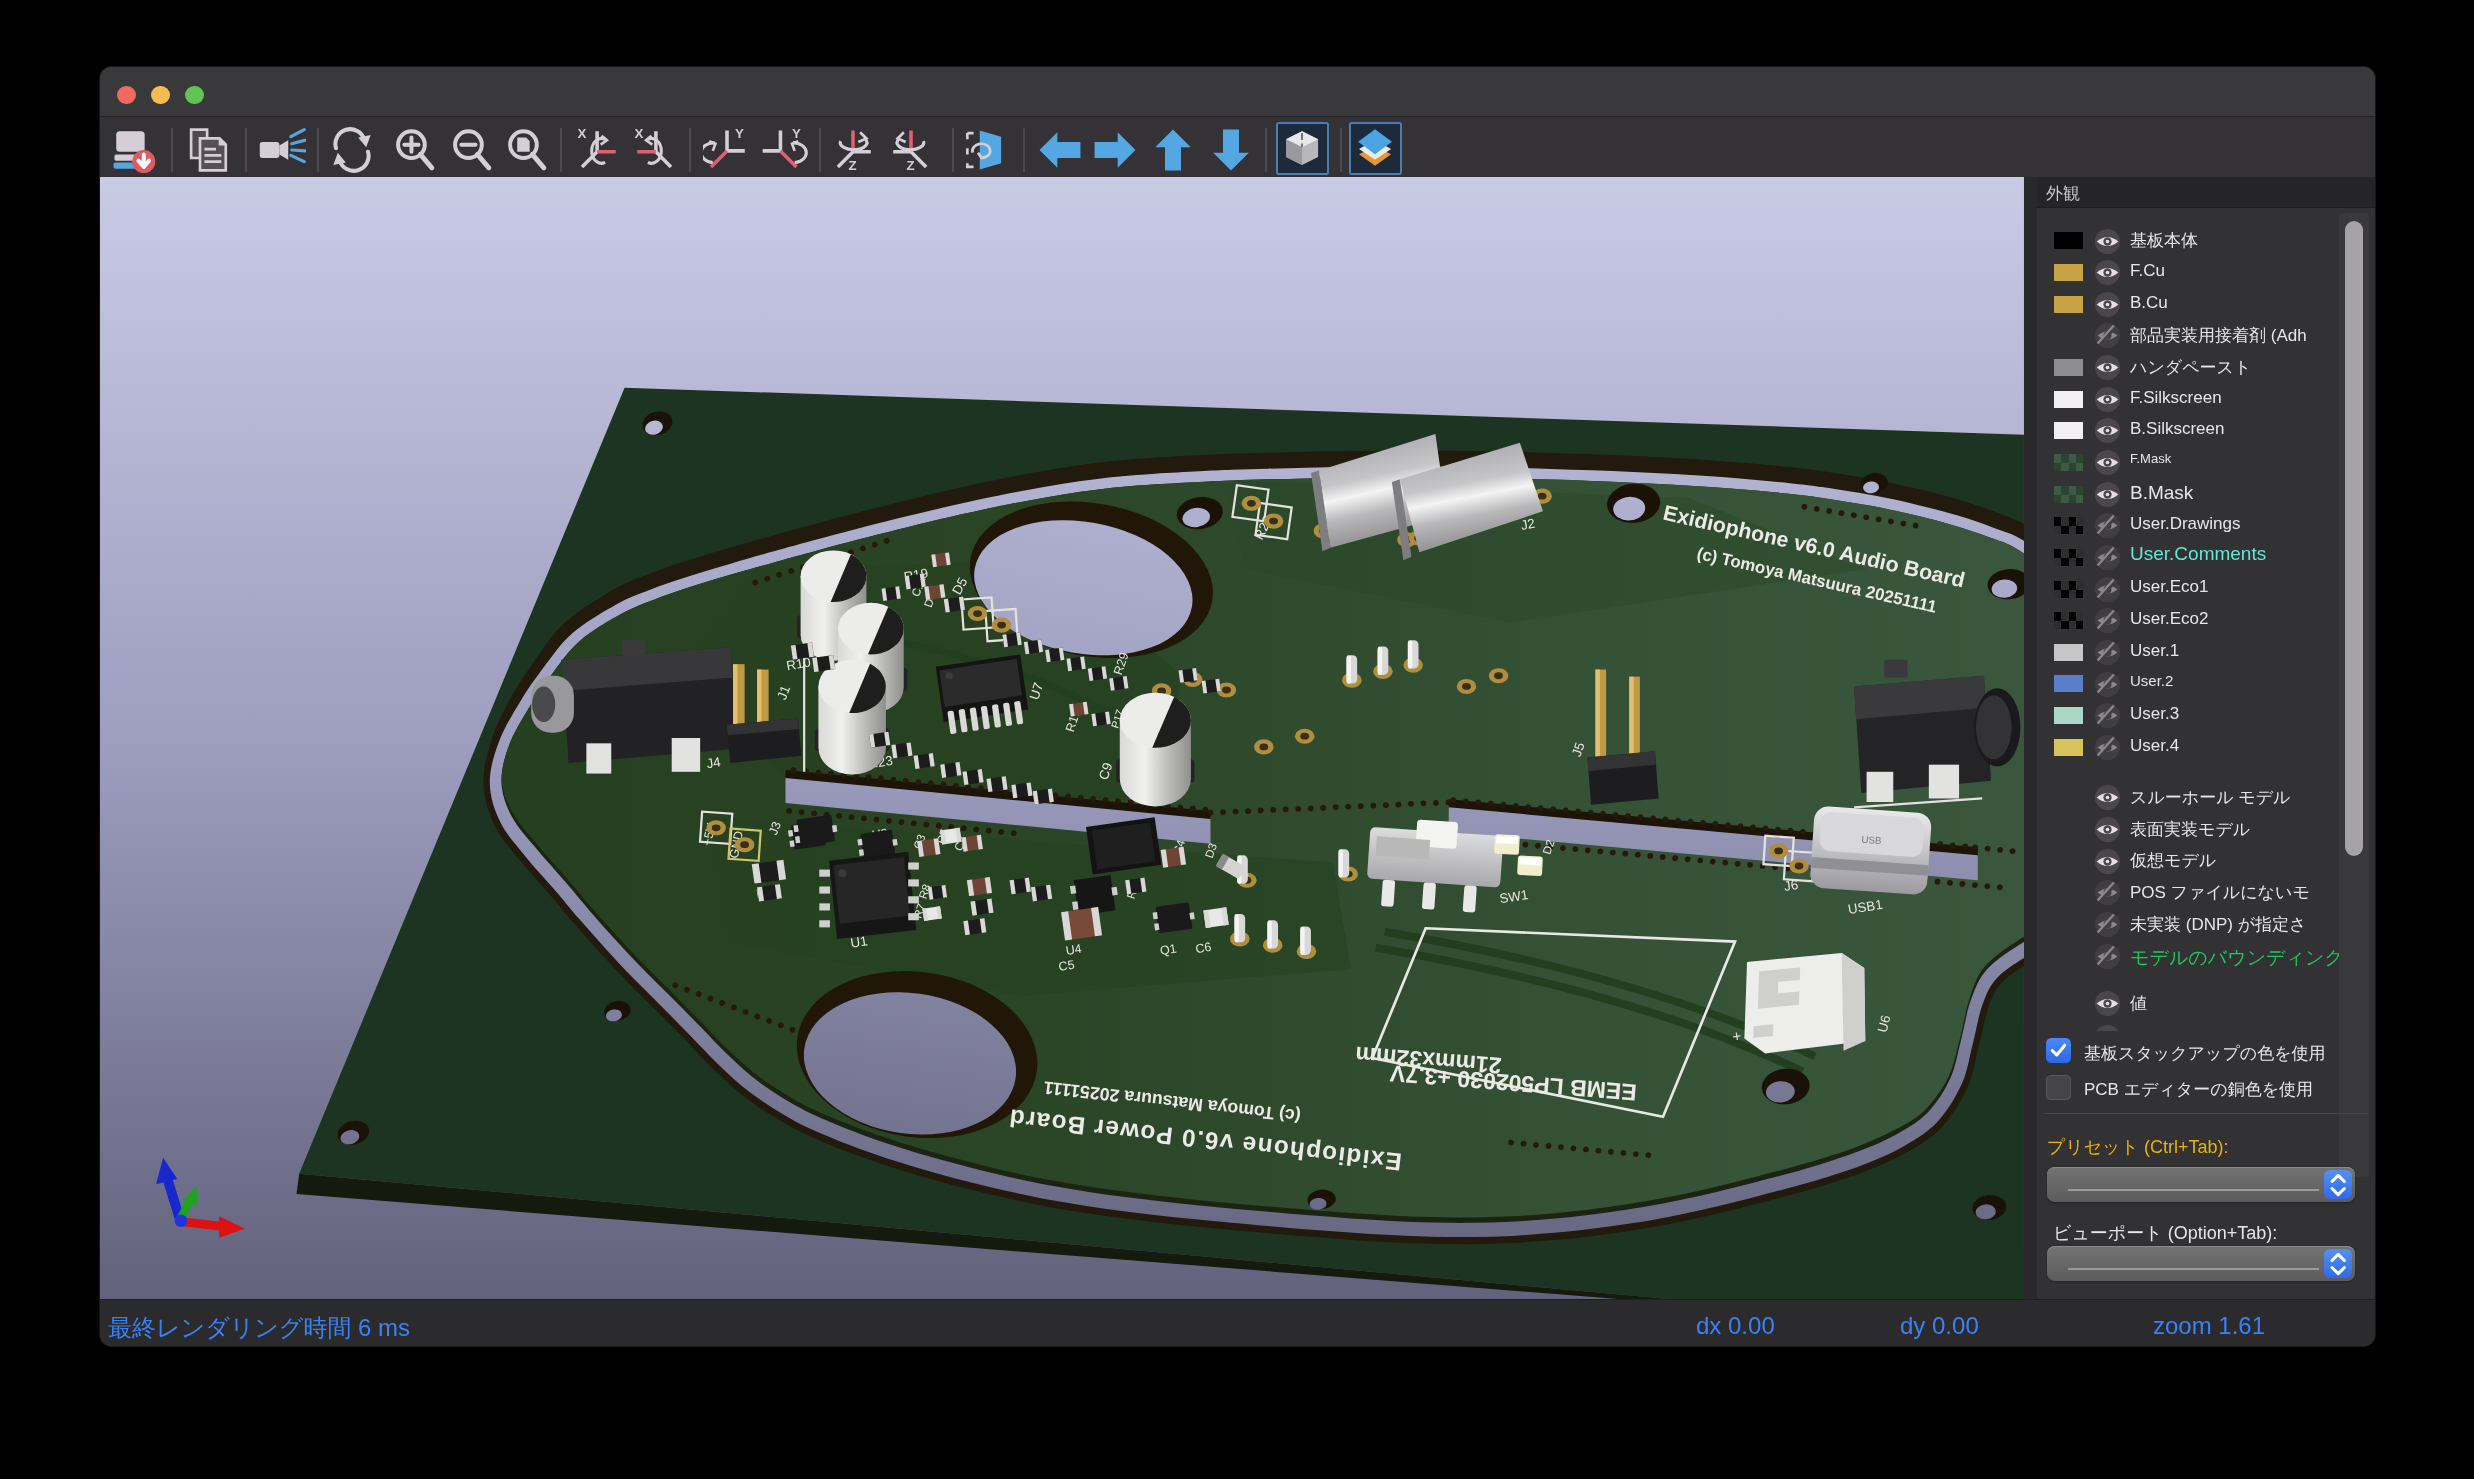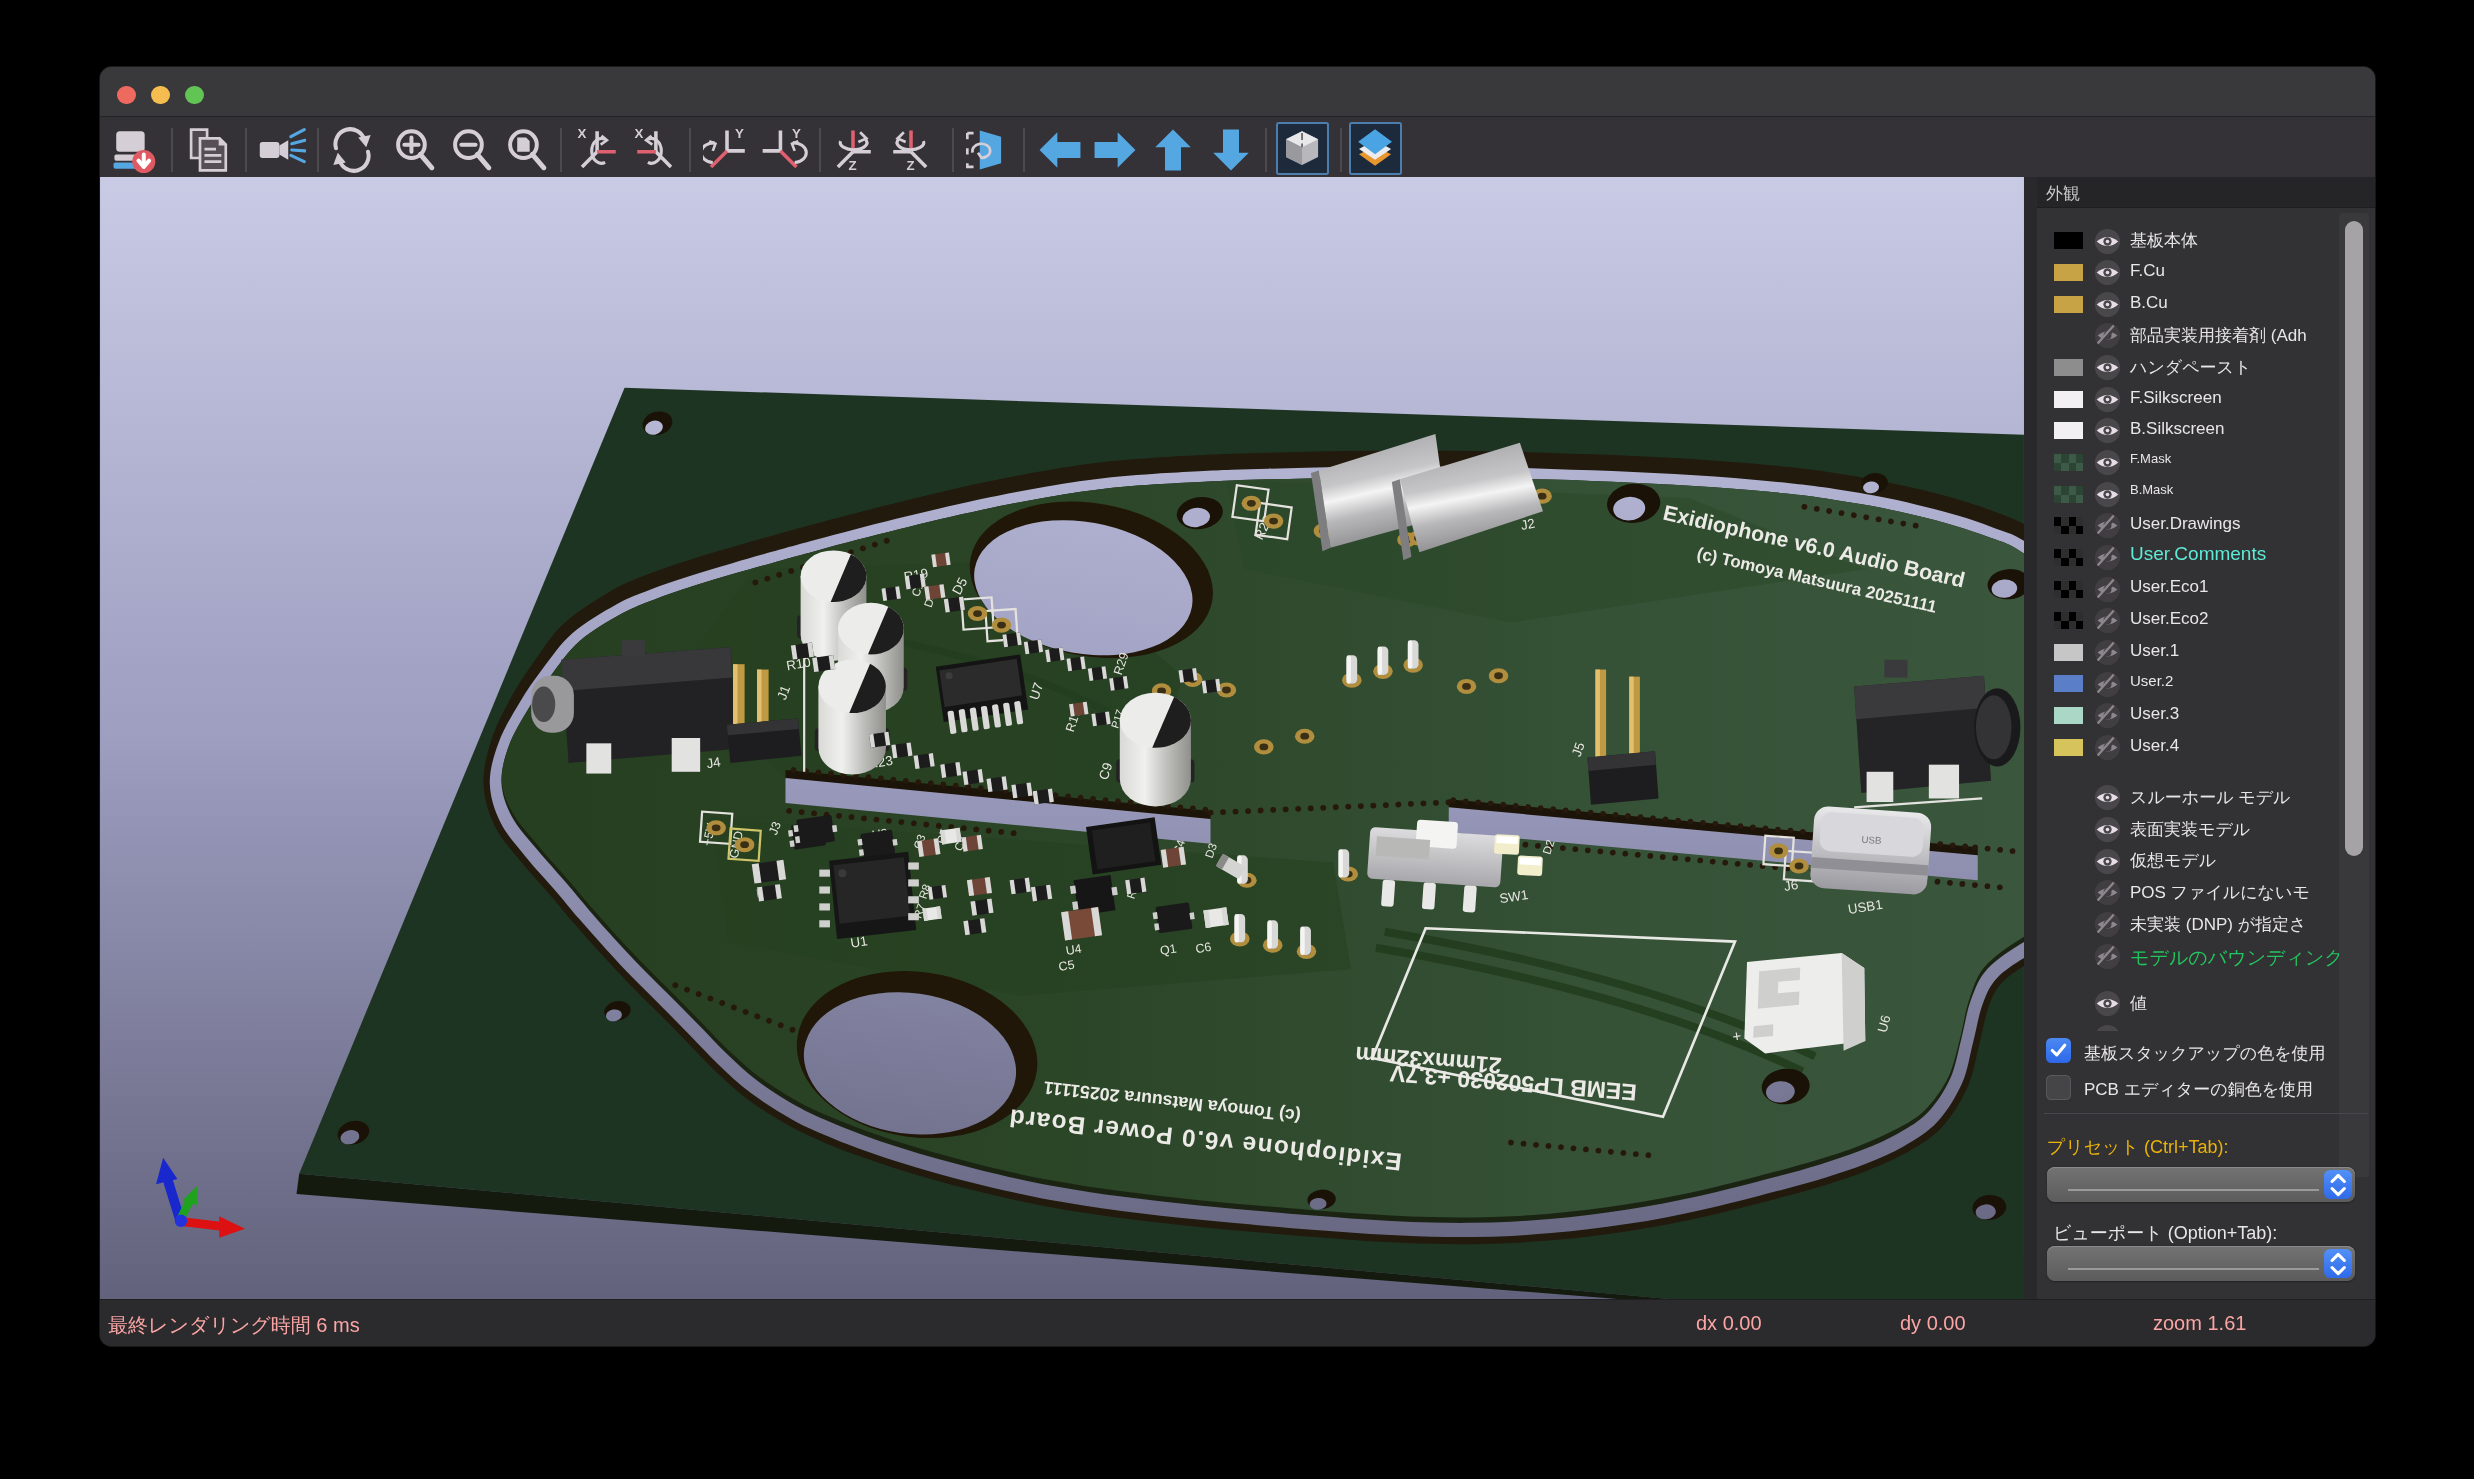--- a/index.html
+++ b/index.html
@@ -1,21 +1,21 @@
 <!DOCTYPE html>
 <html style="font-size:14.2px"><head><meta charset="utf-8"><style>
 *{margin:0;padding:0;box-sizing:border-box}
 body{width:2475px;height:1479px;background:#000;font-family:"Liberation Sans",sans-serif;overflow:hidden;position:relative}
 #win{position:absolute;left:100px;top:67px;width:2275px;height:1279px;border-radius:11.6px;background:#323134;overflow:hidden;box-shadow:0 0 0 0.9px #1a1a1a}
 #title{position:absolute;left:0;top:0;width:100%;height:50px;background:#39383a;border-bottom:0.9px solid #242324}
 #tbar{position:absolute;left:0;top:51px;width:100%;height:60px;background:#343236}
 #vp{position:absolute;left:0;top:110px;width:1924px;height:1122px}
 #split{position:absolute;left:1924px;top:110px;width:13.3px;height:1122px;background:#29282b}
 #panel{position:absolute;left:1937px;top:110px;width:338px;height:1122px;background:#323134}
-#status{position:absolute;left:0;top:1232px;width:100%;height:53px;background:#2b2a2d;border-top:0.9px solid #1f1e20;color:#fca5a5;font-size:20px}
+#status{position:absolute;left:0;top:1232px;width:100%;height:53px;background:#2b2a2d;border-top:0.9px solid #1f1e20;color:#3b82f6;font-size:24px}
 .tl{position:absolute;top:18.7px;width:18.7px;height:18.7px;border-radius:50%}
 </style></head><body>
 <div id="win">
  <div id="title">
   <div class="tl" style="left:17px;background:#ee6a5f"></div>
   <div class="tl" style="left:51px;background:#f5bd4f"></div>
   <div class="tl" style="left:85px;background:#61c454"></div>
  </div>
  <div id="tbar">
       <svg style="position:absolute;left:9.8px;top:8px" width="48" height="48" viewBox="0 0 54 54">
@@ -843,21 +843,21 @@
             <div style="background:#2c4434"></div>
             <div style="background:#3d5a46"></div>
           </div>
         </div>
         <div style="position:absolute;left:57px;top:273px"><svg width="27" height="27" viewBox="0 0 30 30">
             <circle cx="15" cy="15" r="14" fill="#4a474b"></circle>
             <path d="M3 15 Q15 5 27 15 Q15 25 3 15 Z" fill="#e6dde6"></path>
             <circle cx="15" cy="15" r="4.6" fill="#4a474b"></circle>
             <circle cx="15" cy="15" r="2" fill="#e6dde6"></circle>
           </svg></div>
-        <div style="position:absolute;left:93px;top:274px;font-size:13px;color:#e8e6e8;white-space:nowrap">B.Mask</div>
+        <div style="position:absolute;left:93px;top:274px;font-size:19px;color:#e8e6e8;white-space:nowrap">B.Mask</div>
 <div style="position:absolute;left:17px;top:309px">
           <div style="width:29px;height:17px;display:grid;grid-template-columns:repeat(4,1fr);grid-template-rows:repeat(2,1fr)">
             <div style="background:#000000"></div>
             <div style="background:#2e2e2e"></div>
             <div style="background:#000000"></div>
             <div style="background:#2e2e2e"></div>
             <div style="background:#2e2e2e"></div>
             <div style="background:#000000"></div>
             <div style="background:#2e2e2e"></div>
             <div style="background:#000000"></div>

